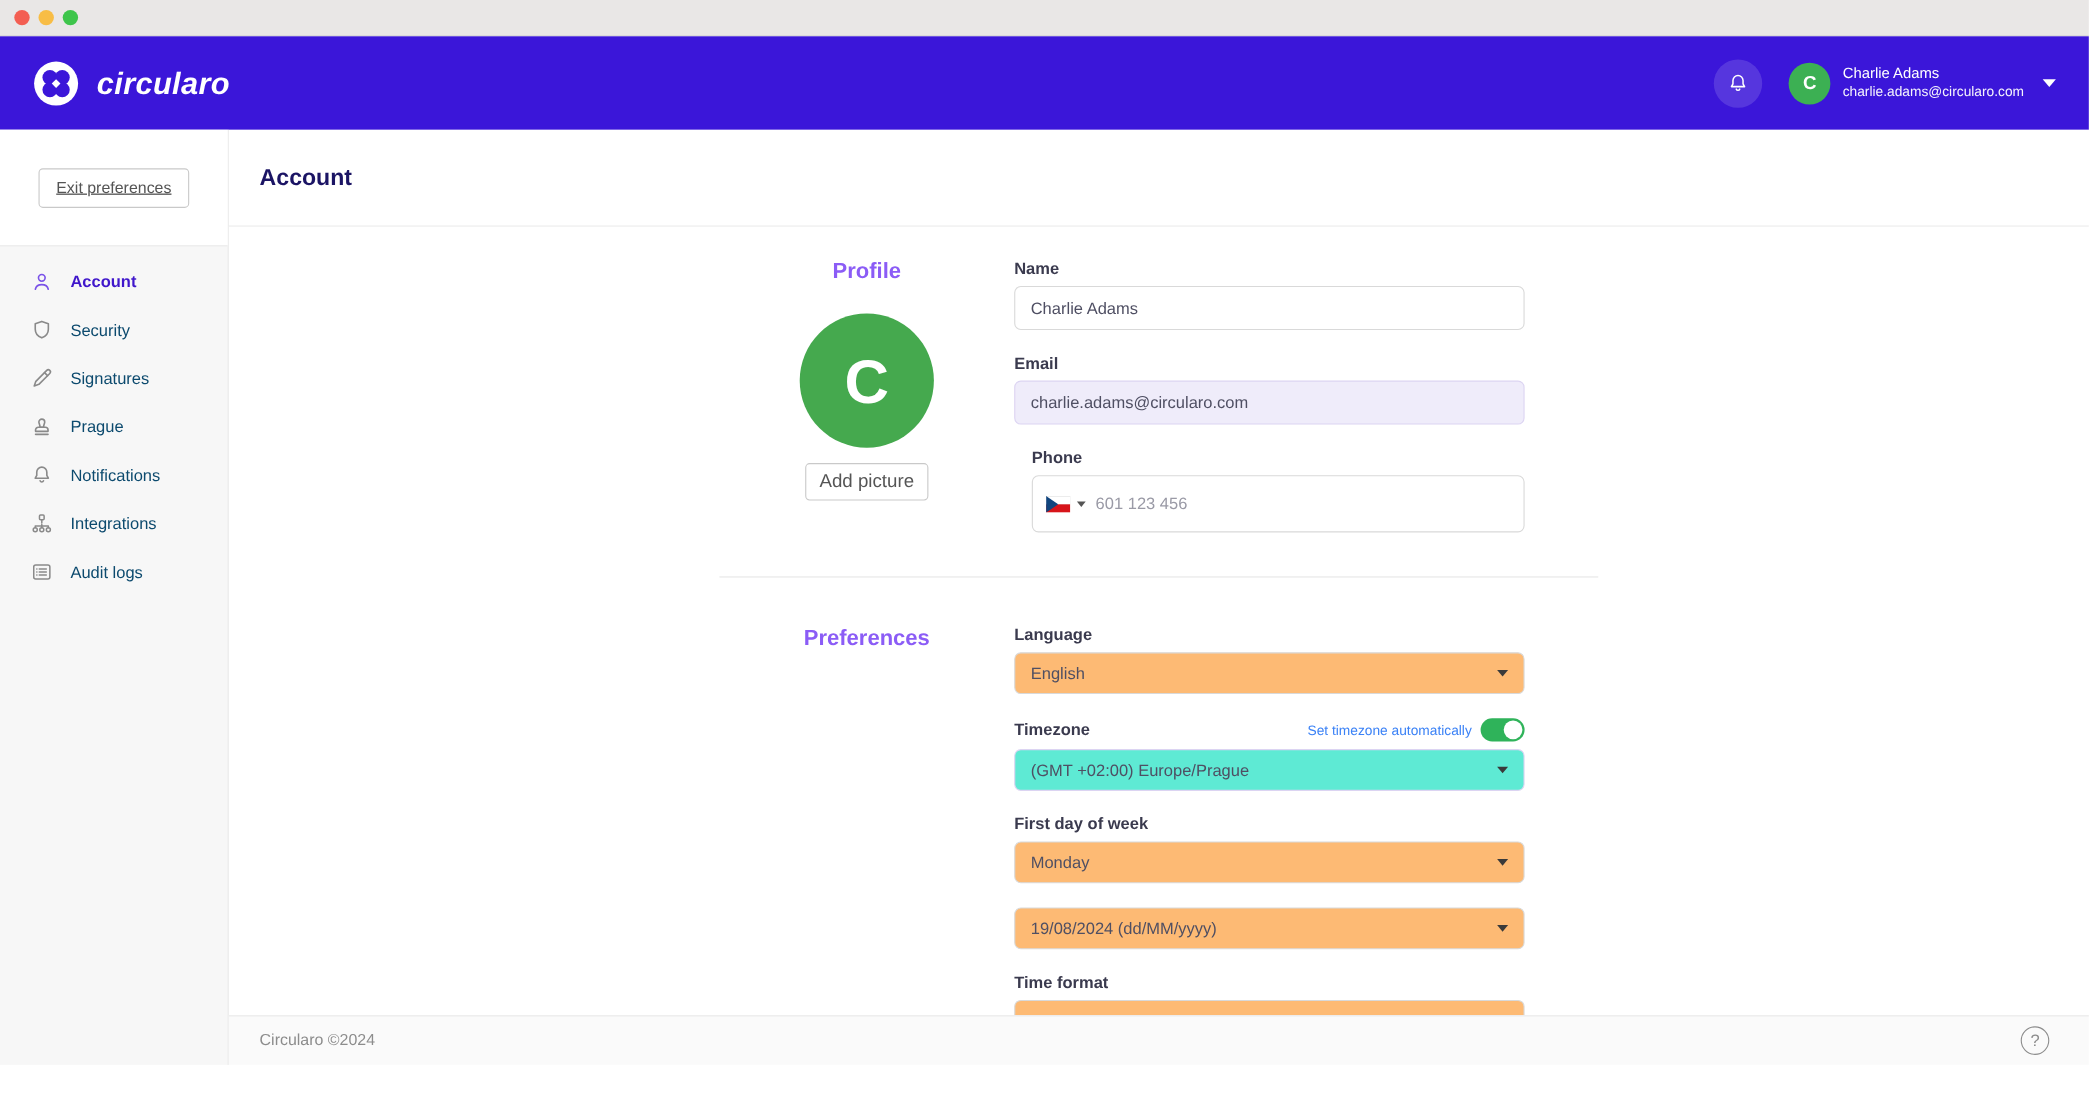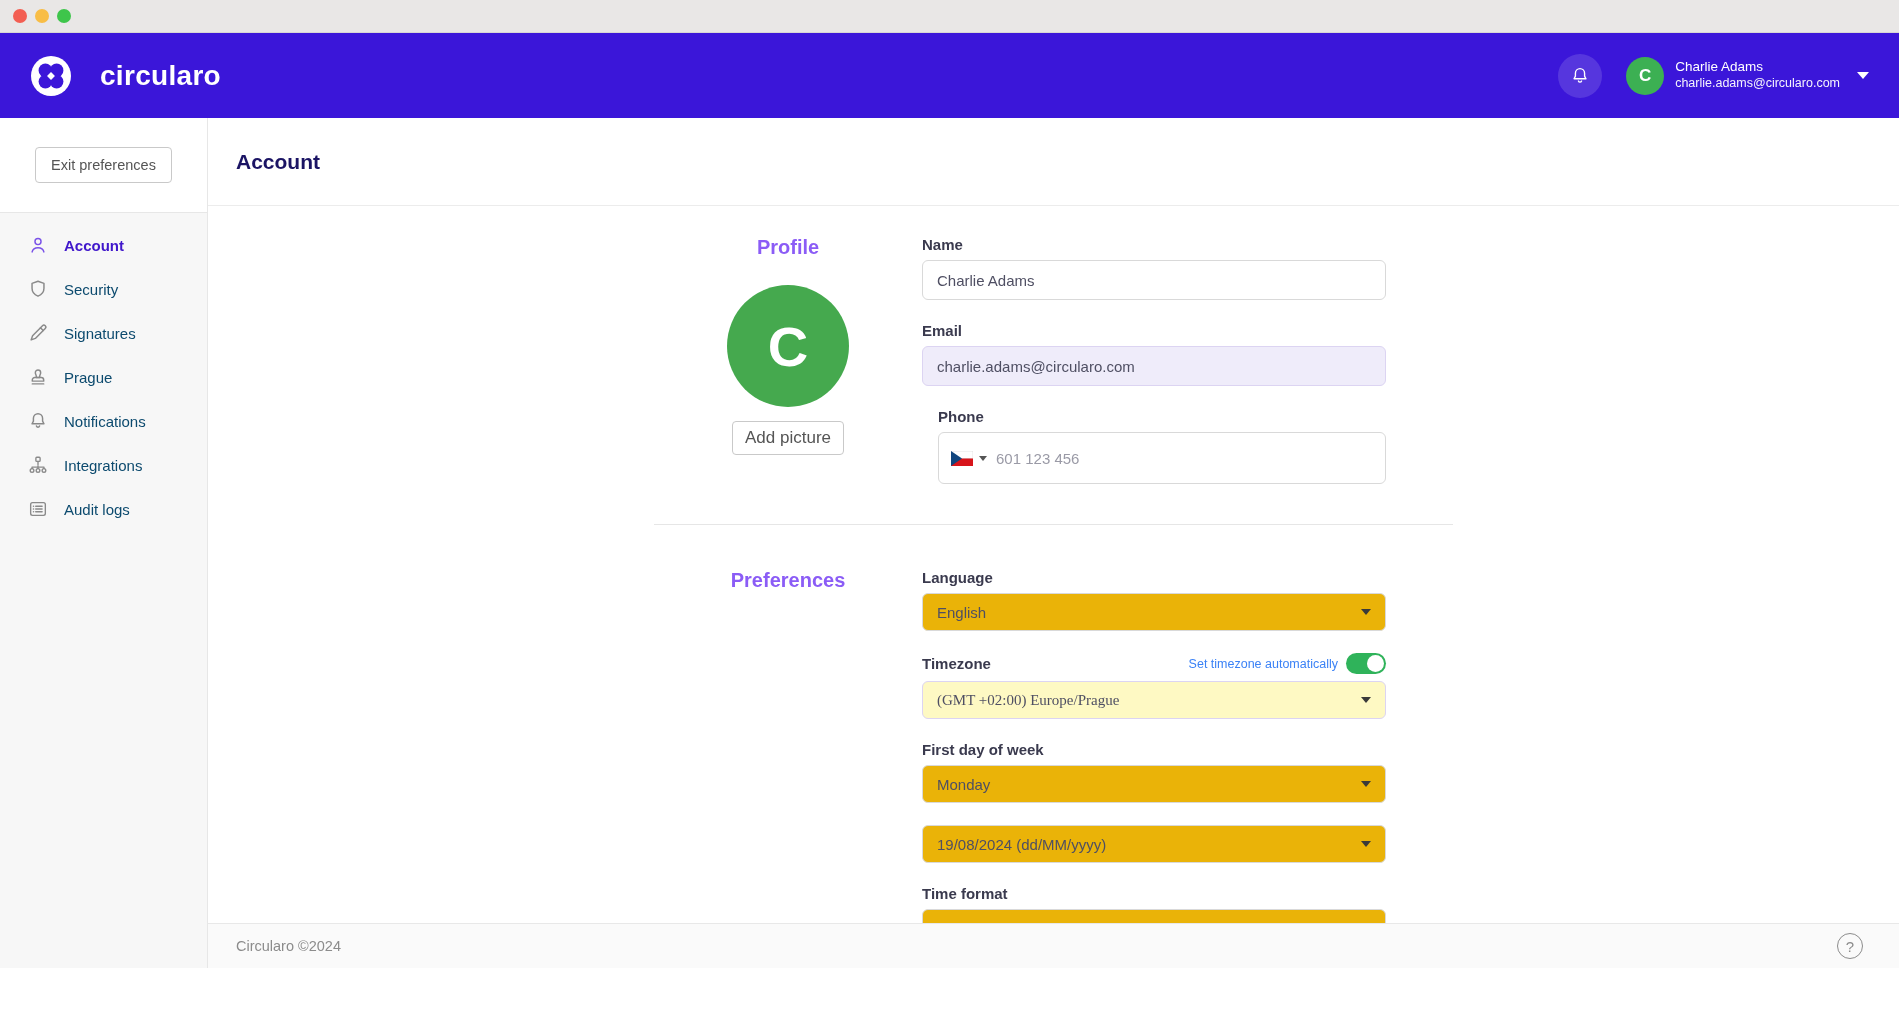--- a/index.html
+++ b/index.html
@@ -13,42 +13,42 @@
   
   .titlebar { height:33px; background:#e9e7e6; border-bottom:1px solid #d8d6d5;
     display:flex; align-items:center; padding-left:13px; gap:8px; }
   .light { width:14px; height:14px; border-radius:50%; }
   .light.red { background:#f35e52; }
   .light.yellow { background:#f8bd45; }
   .light.green { background:#3ec54b; }
 
   
   .header { height:85px; background:#3b16d9; display:flex; align-items:center; padding:0 30px; }
-  .brand { display:flex; align-items:center; gap:28px; }
+  .brand { display:flex; align-items:center; gap:16px;font-style:italic; }
   .brand-name { color:#fff; font-size:28px; font-weight:bold; letter-spacing:.3px; }
   .header-right { margin-left:auto; display:flex; align-items:center; gap:24px; }
   .bell-btn { width:44px; height:44px; border-radius:50%; background:rgba(255,255,255,.14);
     display:flex; align-items:center; justify-content:center; cursor:pointer; }
   .user-chip { display:flex; align-items:center; gap:11px; cursor:pointer; }
   .user-avatar { width:38px; height:38px; border-radius:50%; background:#3cb053; color:#fff;
     display:flex; align-items:center; justify-content:center; font-size:17px; font-weight:bold; }
   .user-meta { line-height:1.25; }
   .user-name { color:#fff; font-size:13.5px; }
   .user-email { color:#fff; font-size:12.5px; opacity:.95; }
   .caret-white { width:0; height:0; border-left:6px solid transparent; border-right:6px solid transparent;
     border-top:7px solid #fff; margin-left:6px; }
 
   
   .app-body { display:flex; height:850px; }
 
   
   .sidebar { width:208px; background:#f7f7f7; border-right:1px solid #e7e7e7;
     display:flex; flex-direction:column; flex-shrink:0; }
-  .sidebar-top { height:95px; background:#fff; border-bottom:1px solid #e7e7e7;
-    display:flex; align-items:center; justify-content:center; }
+  .sidebar-top { height:106px; background:#fff; border-bottom:1px solid #e7e7e7;
+    display:flex; align-items:center; justify-content:center;text-decoration:underline; }
   .exit-btn { background:#fff; border:1px solid #c9c9c9; border-radius:4px;
     padding:9px 15px; font-size:14.5px; color:#555; cursor:pointer; font-family:inherit; }
   .nav { padding-top:10px; }
   .nav-item { height:44px; display:flex; align-items:center; gap:15px; padding-left:27px;
     font-size:15px; color:#0c4a6e; cursor:pointer; }
   .nav-item svg { stroke:#8a8a8a; flex-shrink:0; }
   .nav-item.active { color:#4017cb; font-weight:bold; }
   .nav-item.active svg { stroke:#7a52e8; }
 
   
@@ -81,24 +81,24 @@
   .text-input.readonly { background:#efecfa; border-color:#dcd4f2; }
 
   .phone-box { display:flex; align-items:center; height:52px; border:1px solid #d9d9d9;
     border-radius:6px; padding:0 12px; gap:7px; background:#fff; }
   .phone-box input { border:none; outline:none; flex:1; font-size:15px; color:#4f4f63;
     background:transparent; font-family:inherit; }
   .phone-box input::placeholder { color:#9a9aa6; }
   .flag-caret { width:0; height:0; border-left:4px solid transparent; border-right:4px solid transparent;
     border-top:5px solid #555; }
 
-  .select { height:38px; border:1px solid #d9d9d9; border-radius:6px; background:#eab308;
+  .select { height:38px; border:1px solid #d9d9d9; border-radius:6px; background:#fdba74;
     display:flex; align-items:center; justify-content:space-between; padding:0 14px;
     font-size:15px; color:#4f4f63; cursor:pointer; }
-  .select.lavender { background:#fef9c3; border-color:#dcd4f2;font-family:Liberation Serif, serif; }
+  .select.lavender { background:#5eead4; border-color:#dcd4f2; }
   .caret-dark { width:0; height:0; border-left:5px solid transparent; border-right:5px solid transparent;
     border-top:6px solid #3a3a3a; }
 
   .divider { width:799px; border-top:1px solid #e6e6e6; margin:40px 0 44px 0; }
 
   .toggle { width:40px; height:21px; border-radius:11px; background:#2fb35a; position:relative; cursor:pointer; }
   .toggle .knob { position:absolute; top:2px; right:2px; width:17px; height:17px; border-radius:50%; background:#fff; }
 
   
   .footer { height:45px; background:#fafafa; border-top:1px solid #e8e8e8; flex-shrink:0;

